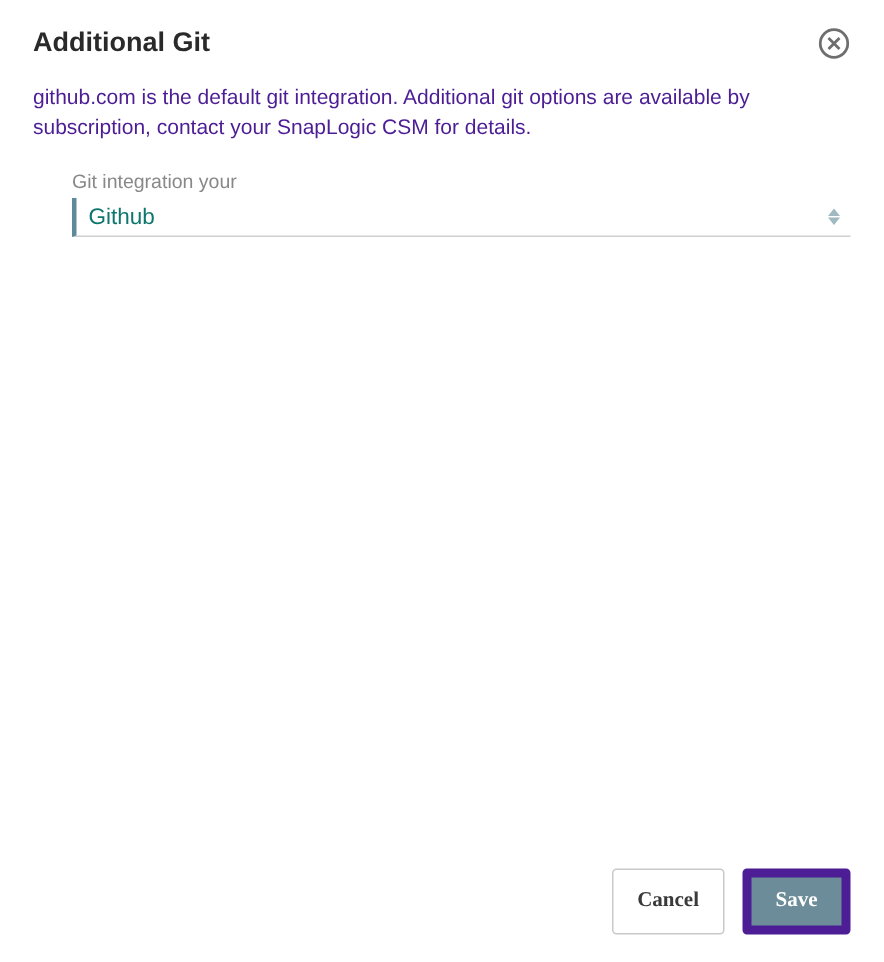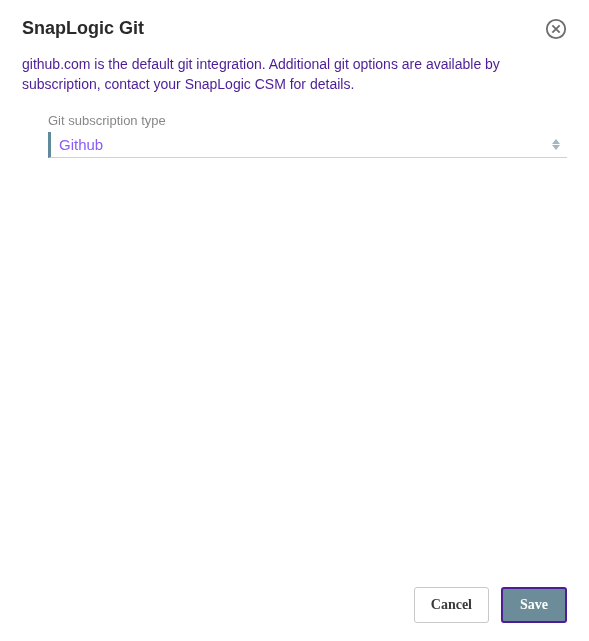--- a/index.html
+++ b/index.html
@@ -72,21 +72,21 @@
       position: relative;
       border-left: 3px solid #5f8a9a;
       border-bottom: 1px solid #d0d0d0;
       display: flex;
       align-items: center;
       padding: 4px 28px 4px 8px;
       cursor: pointer;
     }
     .select-value {
       font-size: 15px;
-      color: #8b5cf6;
+      color: #0f766e;
     }
     .select-arrows {
       position: absolute;
       right: 6px;
       top: 50%;
       transform: translateY(-50%);
       width: 10px;
       height: 16px;
       display: flex;
       flex-direction: column;
@@ -125,46 +125,46 @@
       font-family: Liberation Serif, serif;
     }
     .btn-cancel {
       background: #ffffff;
       border: 1px solid #c9c9c9;
       color: #3a3a3a;
       font-weight: 600;
     }
     .btn-save {
       background: #6b8c98;
-      border: 2px solid #4c1d95;
+      border: 6px solid #4c1d95;
       color: #ffffff;
       font-weight: 600;
     }
   </style>
 </head>
 <body>
 
 <div class="dialog">
 
   <div class="header-row">
-    <h1 class="title">SnapLogic Git</h1>
+    <h1 class="title">Additional Git</h1>
     <div class="close-btn">
       <svg viewBox="0 0 24 24">
         <circle cx="12" cy="12" r="10"></circle>
         <line x1="8" y1="8" x2="16" y2="16"></line>
         <line x1="16" y1="8" x2="8" y2="16"></line>
       </svg>
     </div>
   </div>
 
   <p class="description">github.com is the default git integration. Additional git options are available by subscription, contact your SnapLogic CSM for details.</p>
 
   <div class="form-body">
     <div class="field-group">
-      <label class="field-label">Git subscription type</label>
+      <label class="field-label">Git integration your</label>
       <div class="select-wrap">
         <span class="select-value">Github</span>
         <div class="select-arrows">
           <div class="tri-up"></div>
           <div class="tri-down"></div>
         </div>
       </div>
     </div>
   </div>
 

